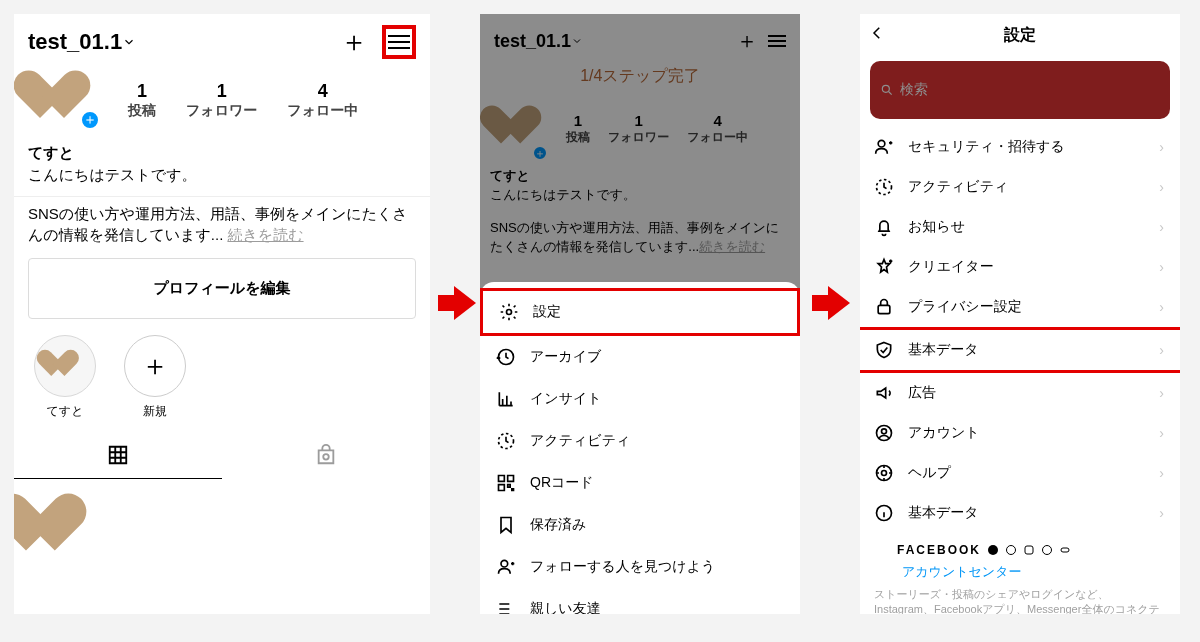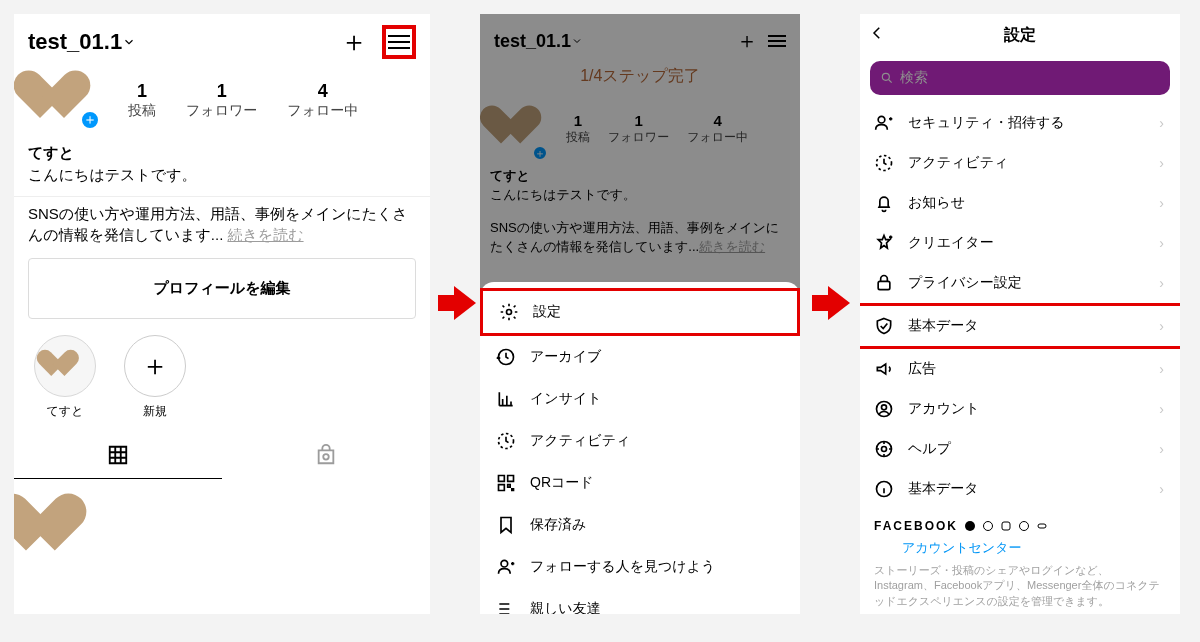--- a/index.html
+++ b/index.html
@@ -15,21 +15,21 @@
 .p1-stats { display:flex; align-items:center; padding:10px 10px 6px 6px; }
 .avatar-wrap { width:90px; display:flex; justify-content:center; align-items:center; position:relative; }
 .heart { width:56px; height:56px; position:relative; }
 .heart::before,.heart::after{ content:""; position:absolute; width:30px; height:46px; background:#c2a37d; border-radius:30px 30px 0 0; top:0; }
 .heart::before{ left:3px; transform:rotate(-45deg); transform-origin:0 100%; }
 .heart::after{ left:-3px; transform:rotate(45deg); transform-origin:100% 100%; }
 .add-badge { position:absolute; right:10px; bottom:-2px; width:20px; height:20px; background:#0098fd; border:2px solid #fff; border-radius:50%; color:#fff; font-size:14px; display:flex; align-items:center; justify-content:center; }
 .stat-row { display:flex; gap:30px; padding-left:18px; }
 .stat { text-align:center; }
 .stat .n { font-size:18px; font-weight:600; }
-.stat .l { font-size:14px; color:#444; }
+.stat .l { font-size:14px; color:#444;font-weight:bold; }
 .p1-bio { padding:8px 14px 4px 14px; font-size:15px; line-height:1.45; }
 .p1-bio .name { font-weight:600; }
 .p1-desc { padding:6px 14px 0 14px; font-size:15px; line-height:1.45; border-top:1px solid #eee; margin-top:6px; }
 .more { color:#9c9c9c;text-decoration:underline; }
 .edit-btn { margin:12px 14px 0 14px; border:1px solid #dcdcdc; border-radius:4px; text-align:center; font-size:15px; font-weight:600; padding:20px 0; }
 .story-row { display:flex; gap:28px; padding:16px 20px 4px 20px; }
 .story { text-align:center; }
 .story .ring { width:62px; height:62px; border-radius:50%; border:1px solid #d8d8d8; background:#f6f6f6; display:flex; align-items:center; justify-content:center; }
 .story .ring.dash { border:1px solid #ccc; background:#fff; }
 .story .ring .inner-heart { transform:scale(.55); }
@@ -62,27 +62,27 @@
 .p2-sheet { position:absolute; left:0; right:0; bottom:0; top:268px; background:#fff; border-radius:14px 14px 0 0; z-index:2; padding-top:6px; }
 .menu-item { display:flex; align-items:center; gap:14px; padding:11px 16px; font-size:14px; }
 .menu-item svg { width:20px; height:20px; flex-shrink:0; }
 .p2-sheet .hi { border:3px solid #e30000; }
 
 
 .p3 { left:860px; top:14px; width:320px; height:600px; }
 .p3-head { display:flex; align-items:center; padding:10px 8px; }
 .p3-head .back { width:24px; font-size:20px; }
 .p3-head .title { flex:1; text-align:center; font-size:16px; font-weight:600; padding-right:24px; }
-.search { margin:4px 10px 8px 10px; background:#701a75; border-radius:10px; padding:8px 10px; display:flex; align-items:center; gap:6px; color:#8e8e8e; font-size:14px; }
+.search { margin:4px 10px 8px 10px; background:#7f1d1d; border-radius:10px; padding:20px 10px; display:flex; align-items:center; gap:6px; color:#8e8e8e; font-size:14px; }
 .set-item { display:flex; align-items:center; gap:14px; padding:10px 16px 10px 14px; font-size:14px; }
 .set-item svg { width:20px; height:20px; flex-shrink:0; }
 .set-item .chev { margin-left:auto; color:#c8c8c8; font-size:14px; }
 .set-item.hi { border:3px solid #e30000; margin:0 -3px; }
 .p3-foot { padding:10px 14px; font-size:11px; }
-.p3-foot .fb { font-weight:700; letter-spacing:2px; font-size:12px; display:flex; align-items:center; gap:6px; }
+.p3-foot .fb { font-weight:700; letter-spacing:2px; font-size:12px; display:flex; align-items:center; gap:6px;margin-left:23px; }
 .p3-foot .fb svg { width:12px; height:12px; }
 .p3-foot .ac { color:#0095f6; font-size:13px; margin-top:6px;margin-left:28px; }
 .p3-foot .note { color:#a0a0a0; margin-top:6px; line-height:1.4; }
 
 
 .arrow { position:absolute; top:286px; width:38px; height:34px; }
 .arrow::before{ content:""; position:absolute; left:0; top:9px; width:18px; height:16px; background:#e30000; }
 .arrow::after{ content:""; position:absolute; left:16px; top:0; border-left:22px solid #e30000; border-top:17px solid transparent; border-bottom:17px solid transparent; }
 .arrow.a1 { left:438px; }
 .arrow.a2 { left:812px; }

